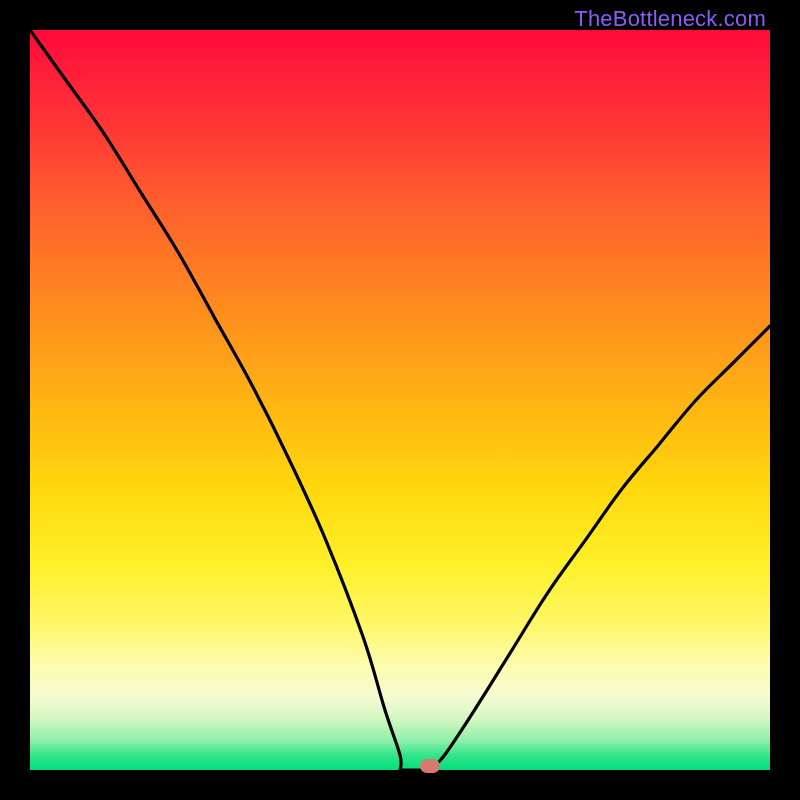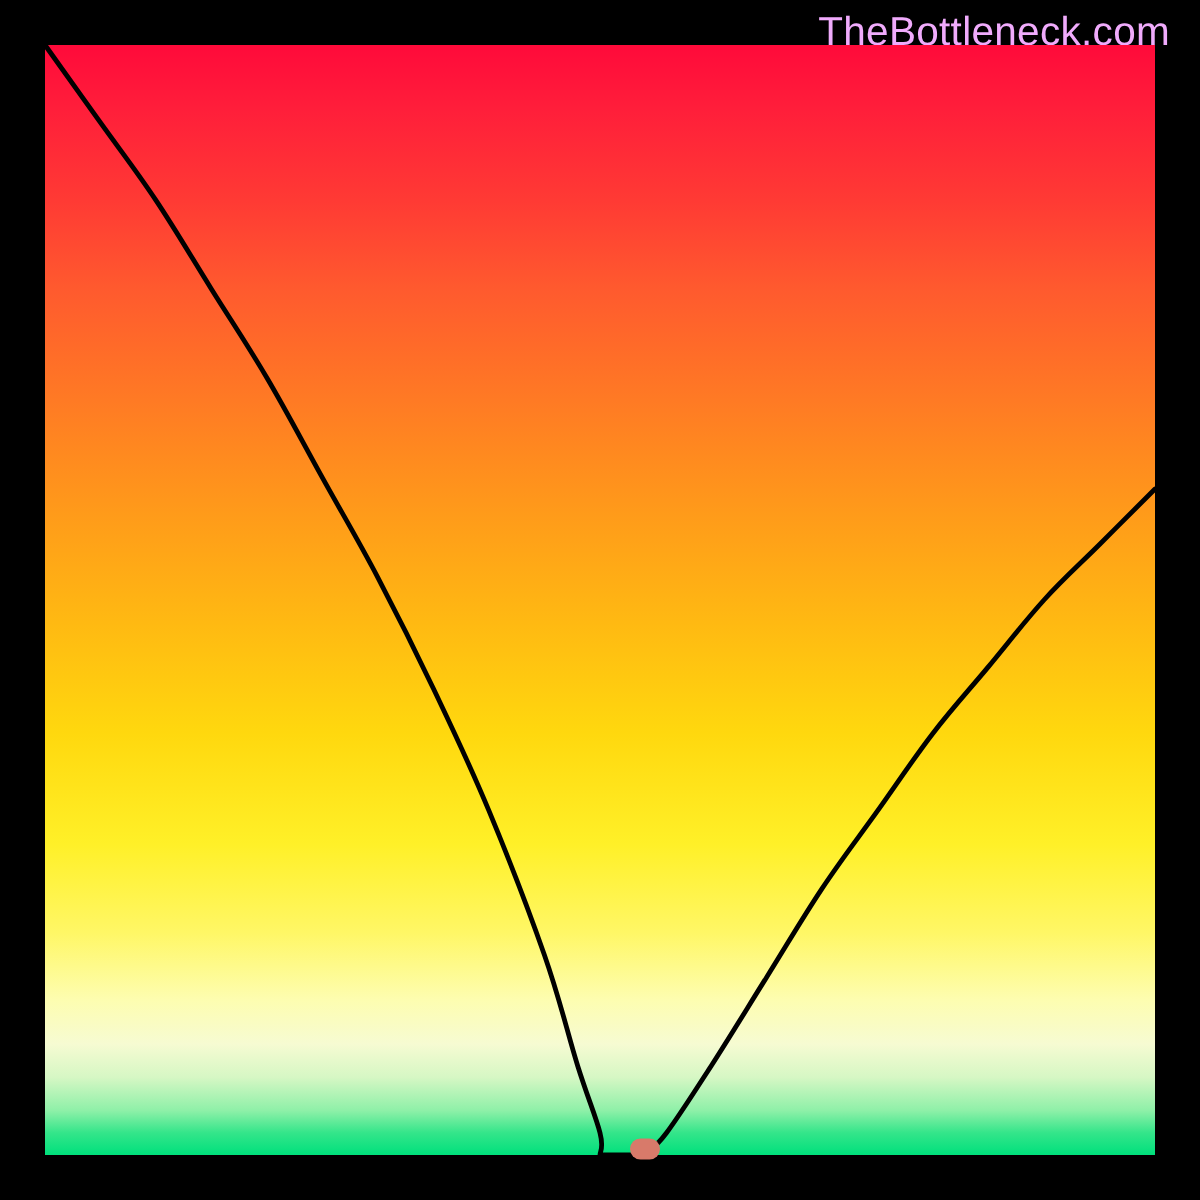--- a/index.html
+++ b/index.html
@@ -39,23 +39,23 @@
       #f6fbd2 90%,
       #d6f7c4 93%,
       #8ef0a8 96%,
       #34e58a 98%,
       #00e07c 100%
     );
   }
   .watermark {
     position: absolute;
     top: 6px;
-    right: 20px;
-    color: #f0abfc;
-    font-size: 27px;
+    right: 34px;
+    color: #8b5cf6;
+    font-size: 22px;
     letter-spacing: 0.2px;
     user-select: none;
   }
   svg.curve {
     position: absolute;
     left: 0;
     top: 0;
     width: 740px;
     height: 740px;
     overflow: visible;

